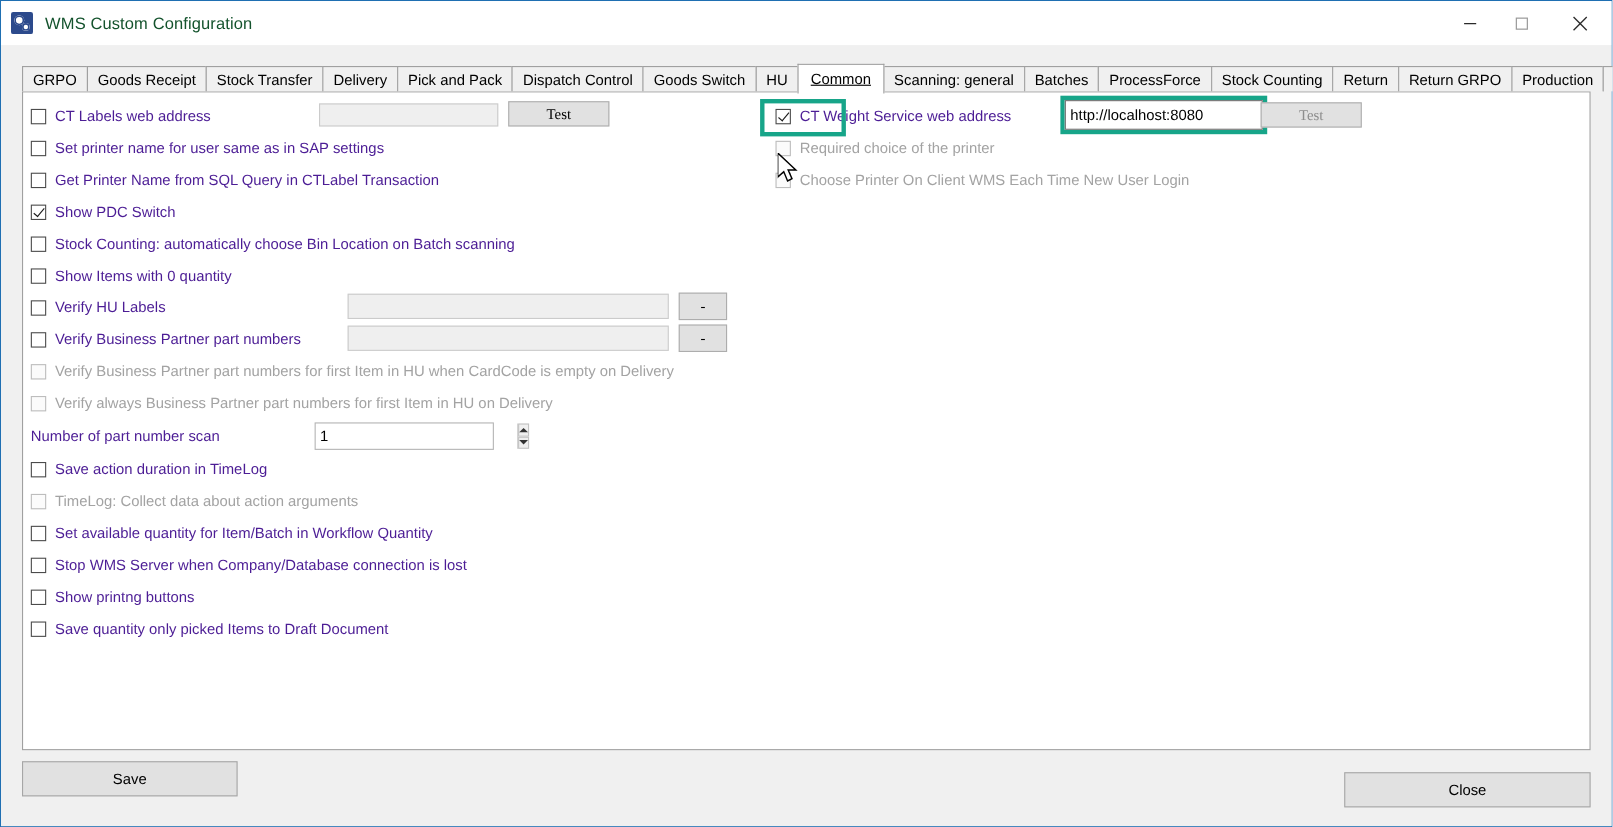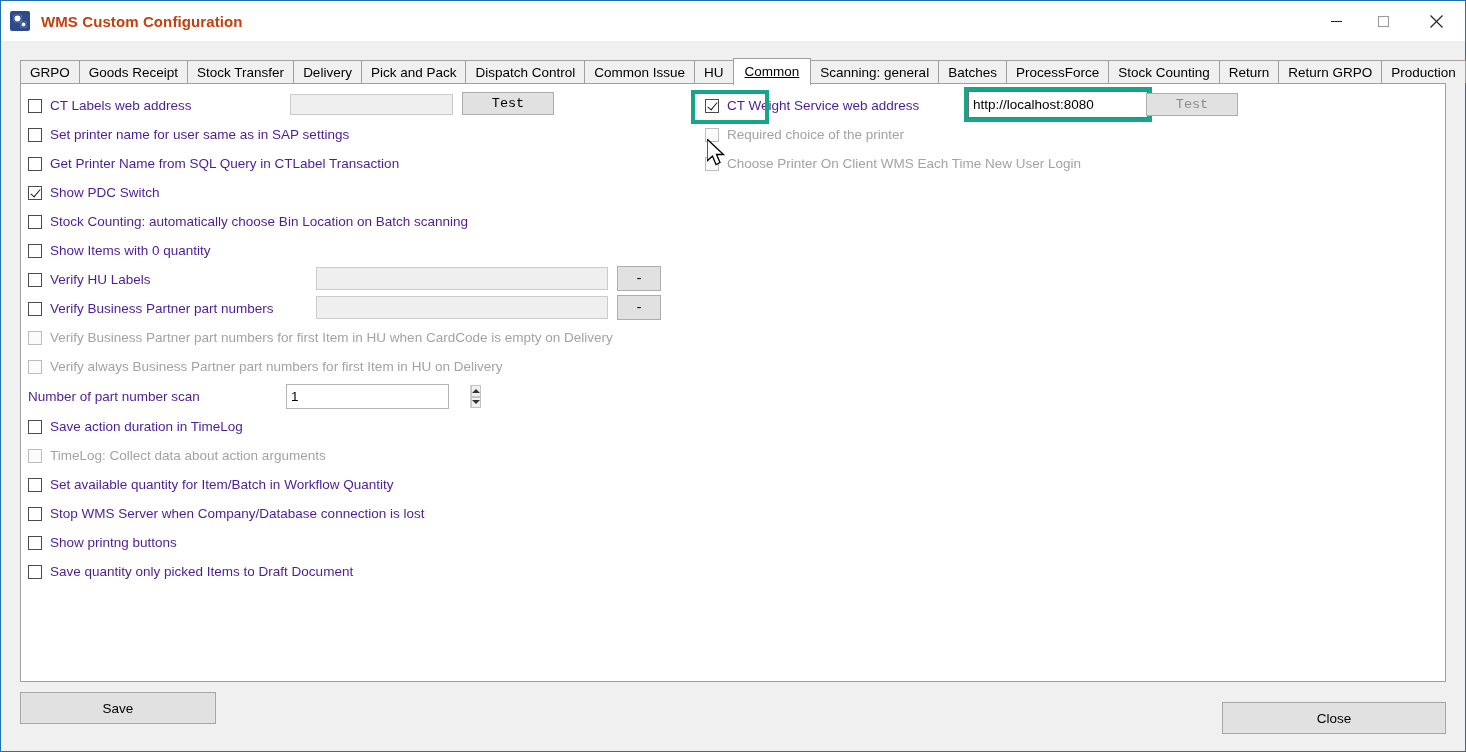--- a/index.html
+++ b/index.html
@@ -55,23 +55,22 @@
     box-shadow: 0 0 0 1.5px #2c4a8c inset;
   }
   .app-icon .gear-b {
     width: 7px; height: 7px;
     left: 10px; top: 10px;
     box-shadow: 0 0 0 1.5px #2c4a8c inset;
   }
   .title-text {
     margin-left: 11px;
     font-size: 15px;
-    color: #c2410c;
+    color: #14532d;
     letter-spacing: .1px;
-    font-weight: bold;
   }
   .win-controls {
     position: absolute;
     right: 0; top: 0;
     height: 40px;
     display: flex;
   }
   .win-btn {
     width: 47px;
     height: 40px;
@@ -204,21 +203,21 @@
   .btn {
     background: #e1e1e1;
     border: 1px solid #adadad;
     height: 23px;
     font-size: 13.5px;
     color: #000;
     display: flex;
     align-items: center;
     justify-content: center;
     box-sizing: border-box;
-    font-family: Liberation Mono, monospace;
+    font-family: Liberation Serif, serif;
   }
   .btn.disabled { color: #8d8d8d; }
   .btn.small {
     width: 44px;
     height: 25px;
   }
   .spin {
     width: 163px;
     height: 25px;
     border: 1px solid #b4b4b4;
@@ -367,21 +366,21 @@
 
     <div class="tabcontrol">
 
       <div class="tabstrip">
         <div class="tab"><span>GRPO</span></div>
         <div class="tab"><span>Goods Receipt</span></div>
         <div class="tab"><span>Stock Transfer</span></div>
         <div class="tab"><span>Delivery</span></div>
         <div class="tab"><span>Pick and Pack</span></div>
         <div class="tab"><span>Dispatch Control</span></div>
-        <div class="tab"><span>Common Issue</span></div>
+        <div class="tab"><span>Goods Switch</span></div>
         <div class="tab"><span>HU</span></div>
         <div class="tab selected"><span>Common</span></div>
         <div class="tab"><span>Scanning: general</span></div>
         <div class="tab"><span>Batches</span></div>
         <div class="tab"><span>ProcessForce</span></div>
         <div class="tab"><span>Stock Counting</span></div>
         <div class="tab"><span>Return</span></div>
         <div class="tab"><span>Return GRPO</span></div>
         <div class="tab"><span>Production</span></div>
         <div class="tab"><span>Manager</span></div>

